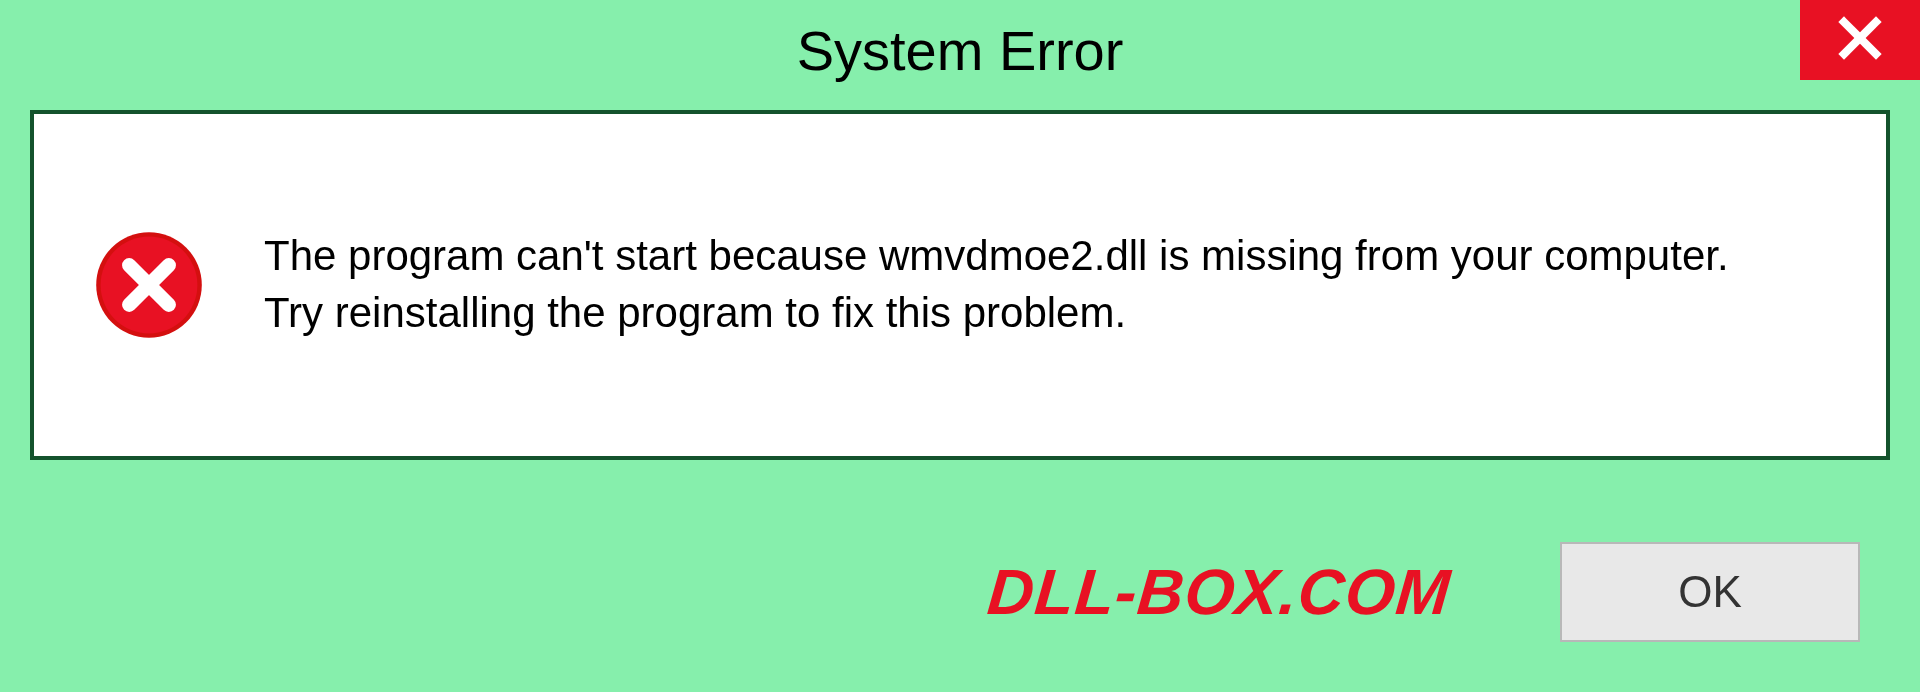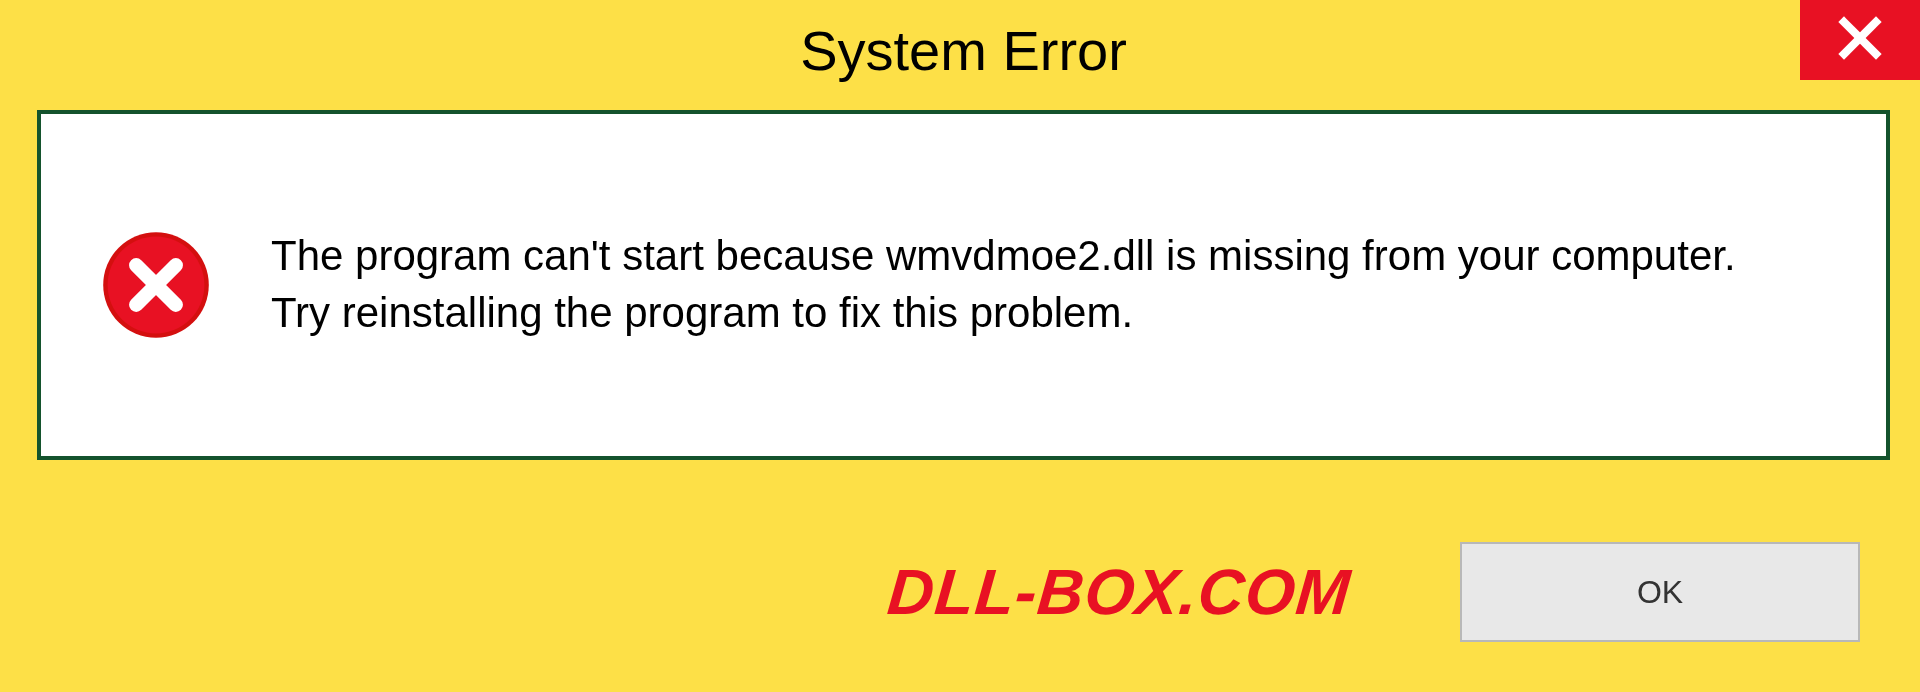--- a/index.html
+++ b/index.html
@@ -10,23 +10,22 @@
     body {
       width: 1920px;
       height: 692px;
       font-family: "Segoe UI", Tahoma, Geneva, sans-serif;
       background: #f0f0f0;
       overflow: hidden;
     }
     .dialog {
       width: 100%;
       height: 100%;
-      background: #fde047;
+      background: #86efac;
       position: relative;
-      padding-left: 7px;
     }
     .titlebar {
       height: 100px;
       display: flex;
       align-items: center;
       justify-content: center;
       position: relative;
     }
     .title-text {
       font-size: 56px;
@@ -87,25 +86,25 @@
       font-size: 64px;
       font-weight: 900;
       color: #e81123;
       font-style: italic;
       letter-spacing: 1px;
       margin-right: 110px;
       font-family: Arial, Helvetica, sans-serif;
       transform: skewX(-5deg);
     }
     .ok-button {
-      width: 400px;
+      width: 300px;
       height: 100px;
       background: #e8e8e8;
       border: 2px solid #b8b8b8;
-      font-size: 32px;
+      font-size: 44px;
       color: #333;
       display: flex;
       align-items: center;
       justify-content: center;
       cursor: pointer;
       font-family: inherit;
     }
   </style>
 </head>
 <body>

